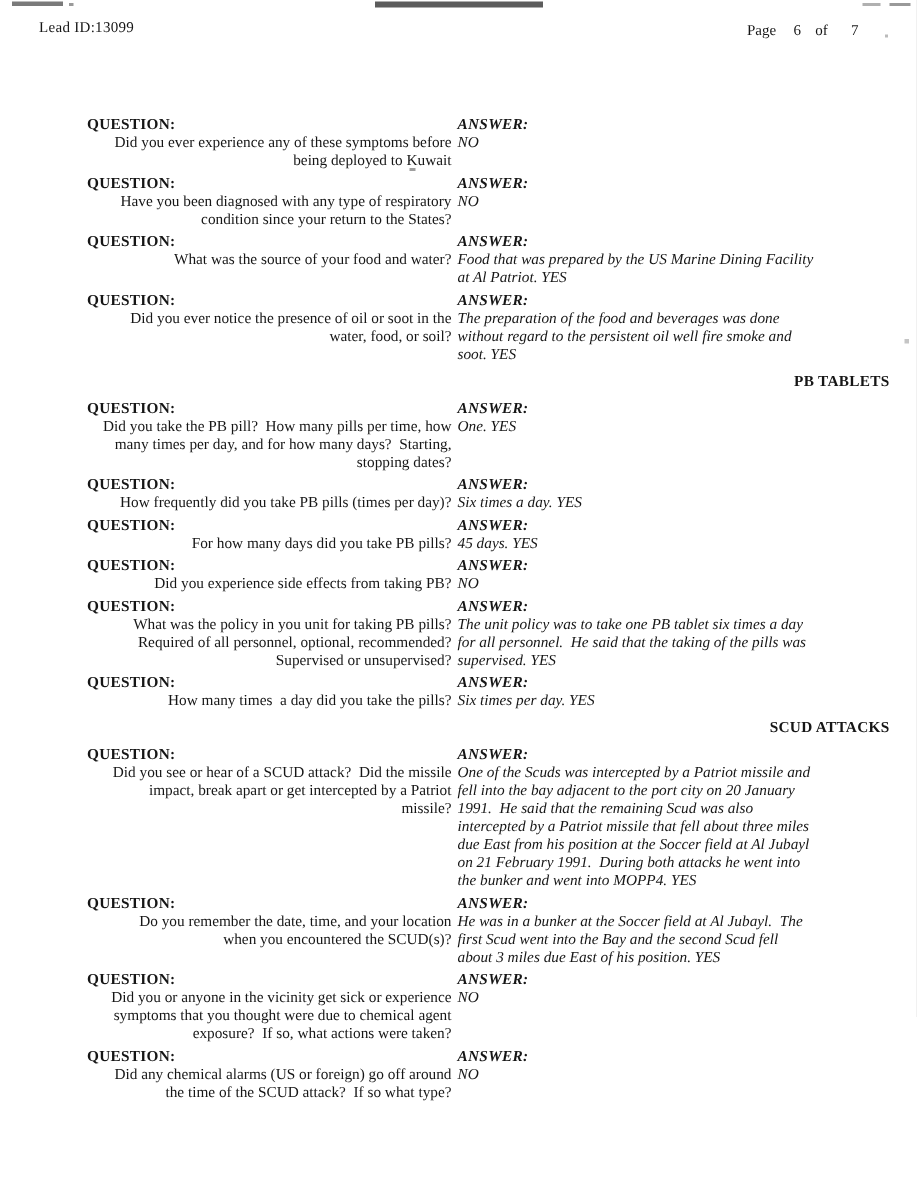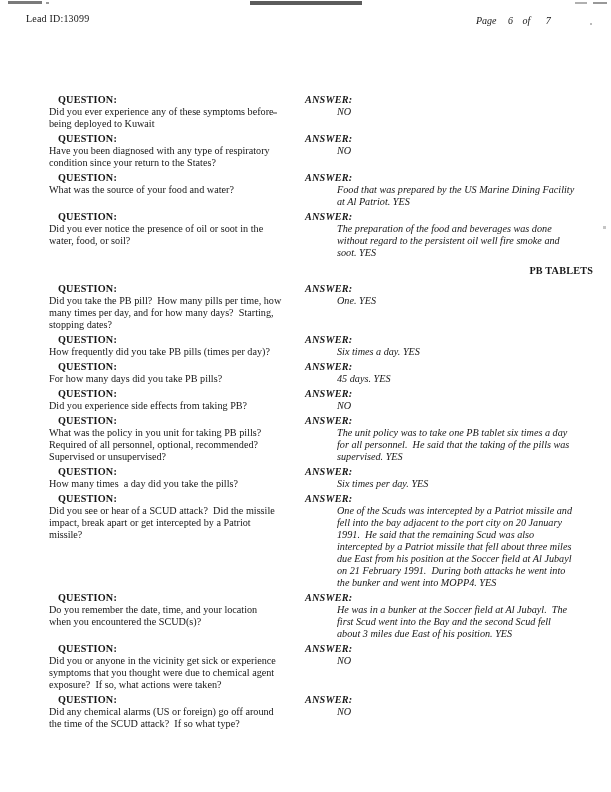--- a/index.html
+++ b/index.html
@@ -6,39 +6,39 @@
   .page {
     position:relative; width:611px; height:792px; margin:0 auto;
     background:#ffffff; overflow:hidden;
     font-family:"Liberation Serif", serif; color:#161616;
   }
   
   .artifact { position:absolute; background:#777; }
 
   
   .hdr-left { position:absolute; top:13px; left:26px; font-size:10px; letter-spacing:0.2px; }
-  .hdr-right { position:absolute; top:15px; left:476px; font-size:10px;font-style:italic; }
+  .hdr-right { position:absolute; top:15px; left:498px; font-size:10px; }
   .hdr-right span { display:inline-block; }
   .hdr-right .pg-num { margin-left:9px; }
   .hdr-right .pg-of { margin-left:7px; }
   .hdr-right .pg-total { margin-left:13px; }
 
   
-  .content { position:absolute; top:94px; left:45px; right:18px; font-size:10.2px; line-height:12px; }
+  .content { position:absolute; top:78px; left:45px; right:18px; font-size:10.2px; line-height:12px; }
 
   .section-heading { font-weight:bold; margin:6px 0 6px 0; letter-spacing:0.2px;text-align:right; }
 
   .qa { display:flex; margin-bottom:3px; }
   .q-cell { width:260px; flex:none; }
   .a-cell { flex:1; min-width:0;font-style:italic; }
   .qa-label { font-weight:bold; letter-spacing:0.2px; }
   .q-cell .qa-label { padding-left:13px; }
-  .q-cell .qa-body { padding-left:4px; max-width:252px; }
+  .q-cell .qa-body { padding-left:4px; max-width:252px;text-align:right; }
   .qa-body { white-space:pre-wrap; }
-  .a-cell .qa-body { max-width:288px;margin-left:32px; }
+  .a-cell .qa-body { max-width:288px; }
 </style>
 </head>
 <body>
 
 <div class="page">
 
   <div class="artifact" style="top:1px;left:8px;width:34px;height:3px;background:#7a7a7a;"></div>
   <div class="artifact" style="top:2px;left:46px;width:3px;height:2px;background:#9a9a9a;"></div>
   <div class="artifact" style="top:1px;left:250px;width:112px;height:4px;background:#5c5c5c;"></div>
   <div class="artifact" style="top:2px;left:575px;width:12px;height:2px;background:#b0b0b0;"></div>
@@ -162,20 +162,21 @@
       <div class="qa">
         <div class="q-cell">
           <div class="qa-label">QUESTION:</div>
           <div class="qa-body">How many times  a day did you take the pills?</div>
         </div>
         <div class="a-cell">
           <div class="qa-label">ANSWER:</div>
           <div class="qa-body">Six times per day. YES</div>
         </div>
       </div>
+      <div class="section-heading">SCUD ATTACKS</div>
       <div class="qa">
         <div class="q-cell">
           <div class="qa-label">QUESTION:</div>
           <div class="qa-body">Did you see or hear of a SCUD attack?  Did the missile
 impact, break apart or get intercepted by a Patriot
 missile?</div>
         </div>
         <div class="a-cell">
           <div class="qa-label">ANSWER:</div>
           <div class="qa-body">One of the Scuds was intercepted by a Patriot missile and

